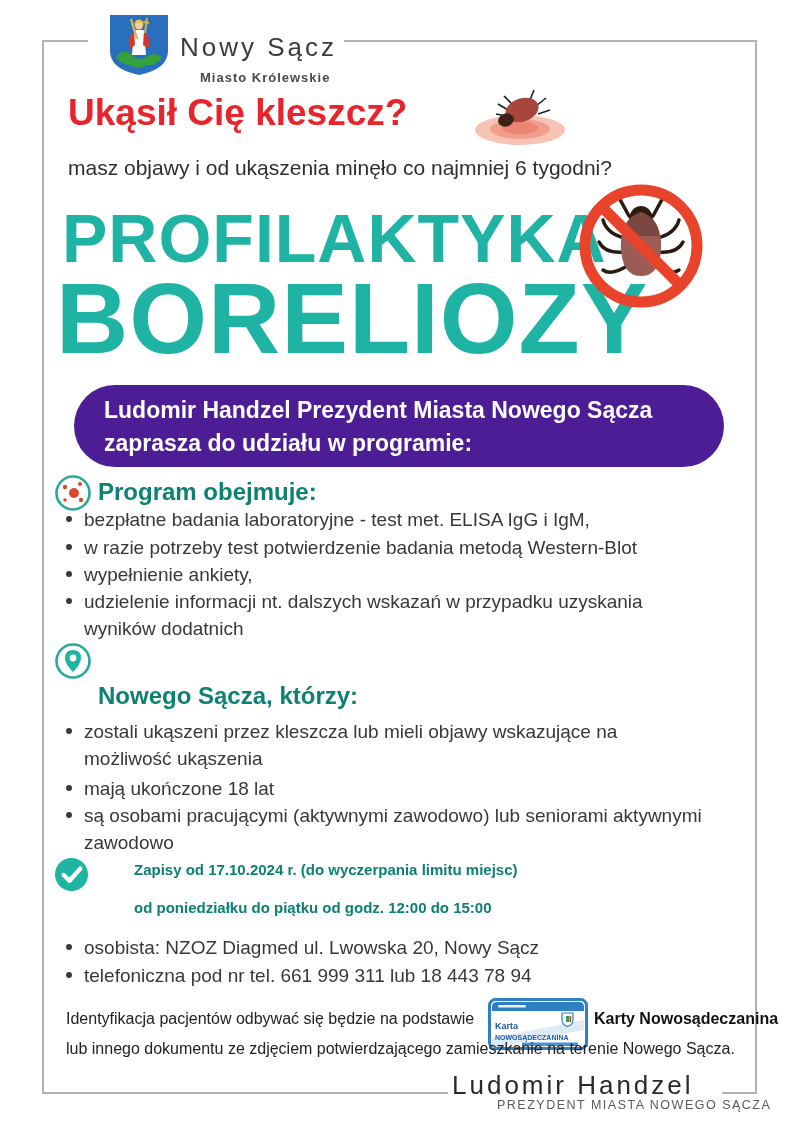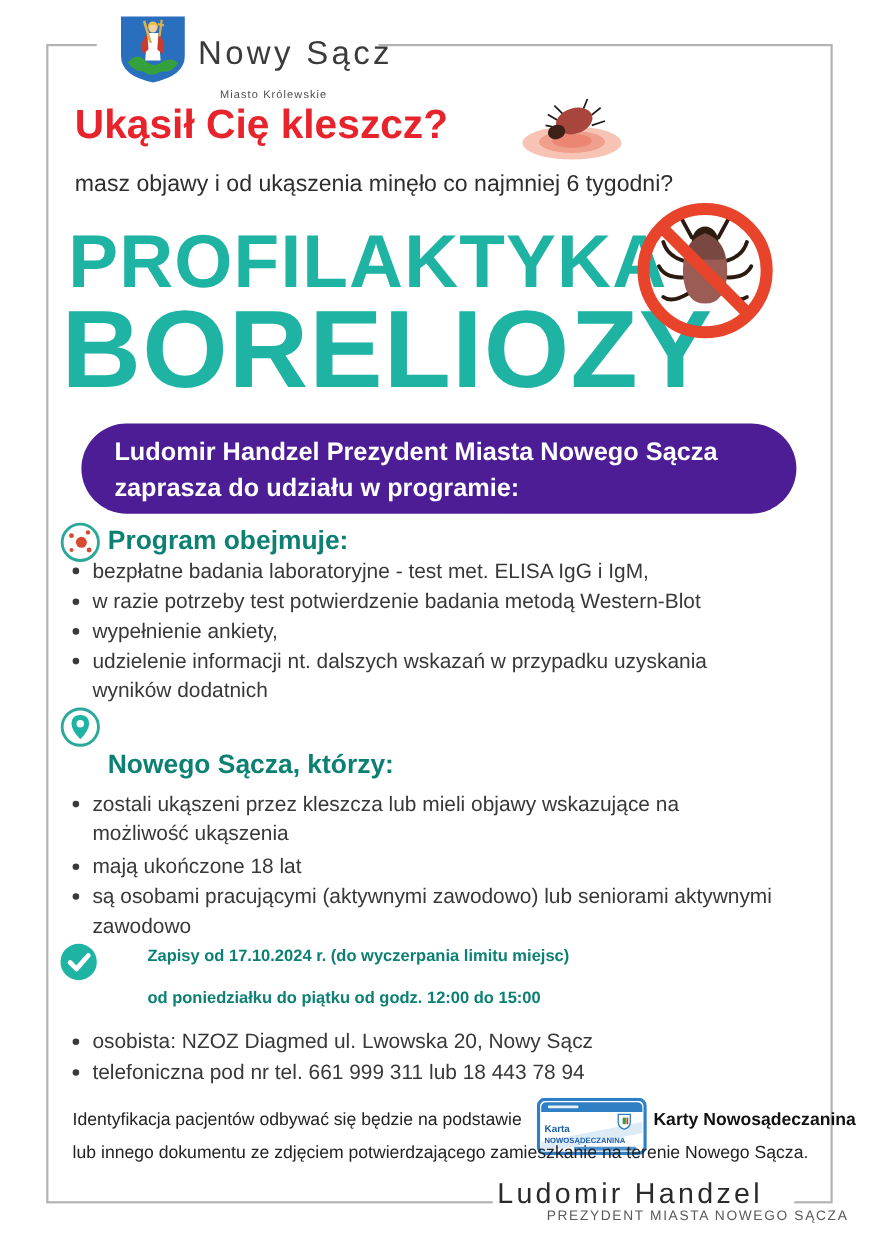--- a/index.html
+++ b/index.html
@@ -6,22 +6,22 @@
   .poster{position:relative;width:800px;height:1126px;background:#ffffff;overflow:hidden;
           font-family:"Liberation Sans",sans-serif;}
   
   .frame{position:absolute;left:42px;top:40px;width:711px;height:1050px;border:2px solid #b3b3b3;}
   .gap{position:absolute;background:#ffffff;}
   .gap-top{left:88px;top:36px;width:256px;height:10px;}
   .gap-bottom{left:448px;top:1086px;width:274px;height:12px;}
 
   
   .coa{position:absolute;left:108px;top:13px;width:62px;height:64px;}
-  .city-name{position:absolute;left:180px;top:32px;font-size:30px;letter-spacing:3px;color:#3b3b3b;}
-  .city-sub{position:absolute;left:200px;top:81px;font-size:10px;letter-spacing:1px;color:#4a4a4a;}
+  .city-name{position:absolute;left:180px;top:32px;font-size:26px;letter-spacing:3px;color:#3b3b3b;}
+  .city-sub{position:absolute;left:200px;top:70px;font-size:13px;letter-spacing:1px;color:#4a4a4a;font-weight:bold;}
 
   
   .headline{position:absolute;left:68px;top:92px;font-size:37px;font-weight:800;color:#e7242b;}
   .tick-bite{position:absolute;left:468px;top:84px;width:100px;height:64px;}
   .question{position:absolute;left:68px;top:156px;font-size:21px;font-weight:500;color:#2e2e2e;}
   .title1{position:absolute;left:62px;top:204px;font-size:68px;font-weight:700;color:#1fb3a4;letter-spacing:1px;line-height:1;}
   .title2{position:absolute;left:56px;top:268px;font-size:100px;font-weight:800;color:#1fb3a4;letter-spacing:1px;line-height:1;}
   .no-tick{position:absolute;left:577px;top:182px;width:128px;height:128px;}
 
   

